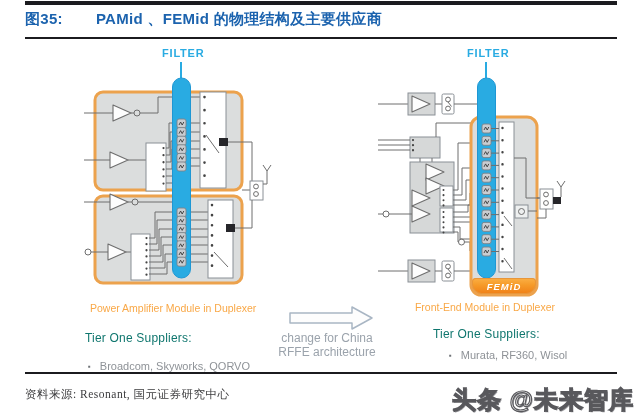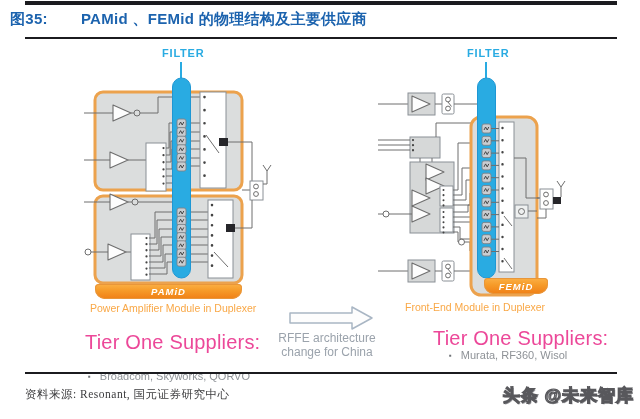--- a/index.html
+++ b/index.html
@@ -1,33 +1,33 @@
 <!DOCTYPE html>
 <html><head>
 <meta charset="utf-8">
 <style>
   html,body{margin:0;padding:0;background:#ffffff;}
   .page{position:relative;width:640px;height:419px;background:#ffffff;overflow:hidden;
         font-family:"Liberation Sans",sans-serif;}
   .abs{position:absolute;white-space:nowrap;}
   .rule{position:absolute;left:25px;width:592px;background:#1b1b1f;}
-  .fig-title{top:10px;left:10px;font-size:15px;font-weight:bold;color:#1c63ae;letter-spacing:.3px;}
+  .fig-title{top:10px;left:25px;font-size:15px;font-weight:bold;color:#1c63ae;letter-spacing:.3px;}
   .fig-title .lbl{margin-right:33px;}
   .filter-lbl{font-size:11px;font-weight:bold;color:#29abe2;letter-spacing:.8px;}
   .banner{position:absolute;display:flex;align-items:center;justify-content:center;
           background:linear-gradient(180deg,#fbb045 0%,#f69a28 45%,#f07f16 100%);
           border-radius:4px 4px 10px 10px;box-shadow:0 0 0 1px #e8963a inset;}
   .banner span{color:#ffffff;font-weight:bold;font-style:italic;font-size:9.5px;letter-spacing:1px;}
-  .caption{font-size:10.5px;color:#f9a847;text-align:left;width:160px;white-space:nowrap;}
-  .sup-title{font-size:20px;color:#ec4899;letter-spacing:.2px;}
+  .caption{font-size:10.5px;color:#f9a847;text-align:center;width:160px;white-space:nowrap;}
+  .sup-title{font-size:12px;color:#0f766e;letter-spacing:.2px;}
   .sup-item{font-size:11px;color:#8e9297;}
   .sup-item .blt{font-size:8px;margin-right:9px;position:relative;top:-1px;color:#6f7377;}
   .rffe{font-size:12px;color:#9ba3ac;text-align:center;width:130px;line-height:14px;white-space:nowrap;}
   .source{font-family:"Liberation Serif",serif;font-size:11.5px;color:#3b3b3d;letter-spacing:.5px;margin-top:6px;}
-  .watermark{font-size:17px;font-weight:bold;color:#fbfbfb;letter-spacing:1px;
+  .watermark{font-size:24px;font-weight:bold;color:#fbfbfb;letter-spacing:1px;
              -webkit-text-stroke:1.2px #58585c;text-shadow:1px 1px 0 #9a9a9e;}
 </style>
 </head>
 <body>
 
 <div class="page">
 
   <div class="rule" style="top:1px;height:4px;"></div>
   <div class="abs fig-title">
     <span class="lbl">图35:</span><span>PAMid 、FEMid 的物理结构及主要供应商</span>
@@ -198,42 +198,39 @@
         </g>
       <path d="M546,169 V178 H537"></path>
     </g>
 
     <path d="M290,273 H352 V267 L372,278 L352,289 V283 H290 Z" fill="#fdfdfd" stroke="#a9b6c4" stroke-width="1.5" stroke-linejoin="round"></path>
   </svg>
 
   <div class="abs filter-lbl" style="left:162px;top:47px;">FILTER</div>
   <div class="abs filter-lbl" style="left:467px;top:47px;">FILTER</div>
 
-  <div class="banner" style="left:95px;top:284px;width:147px;height:15px;">
-    <span>PAMiD</span>
-  </div>
-  <div class="banner" style="left:472px;top:278px;width:64px;height:16px;margin-left:12px;">
+  <div class="banner" style="left:472px;top:278px;width:64px;height:16px;">
     <span>FEMiD</span>
   </div>
 
   <div class="abs caption" style="left:90px;top:302px;">Power Amplifier Module in Duplexer</div>
   <div class="abs caption" style="left:405px;top:301px;">Front-End Module in Duplexer</div>
 
   <div class="abs sup-title" style="left:85px;top:331px;">Tier One Suppliers:</div>
-  <div class="abs sup-item" style="left:88px;top:370px;text-align:center;">
+  <div class="abs sup-item" style="left:88px;top:360px;text-align:center;">
     <span class="blt">▪</span><span>Broadcom, Skyworks, QORVO</span>
   </div>
 
   <div class="abs sup-title" style="left:433px;top:327px;">Tier One Suppliers:</div>
   <div class="abs sup-item" style="left:438px;top:349px;margin-left:11px;">
     <span class="blt">▪</span><span>Murata, RF360, Wisol</span>
   </div>
 
   <div class="abs rffe" style="left:262px;top:331px;">
+    <div>change for China</div>
     <div>RFFE architecture</div>
-    <div>change for China</div>
   </div>
 
   <div class="rule" style="top:372px;height:2px;"></div>
   <div class="abs source" style="left:25px;top:381px;">资料来源: Resonant,  国元证券研究中心</div>
   <div class="abs watermark" style="right:6px;top:384px;">头条 @未来智库</div>
 
 </div>
 
 </body></html>

